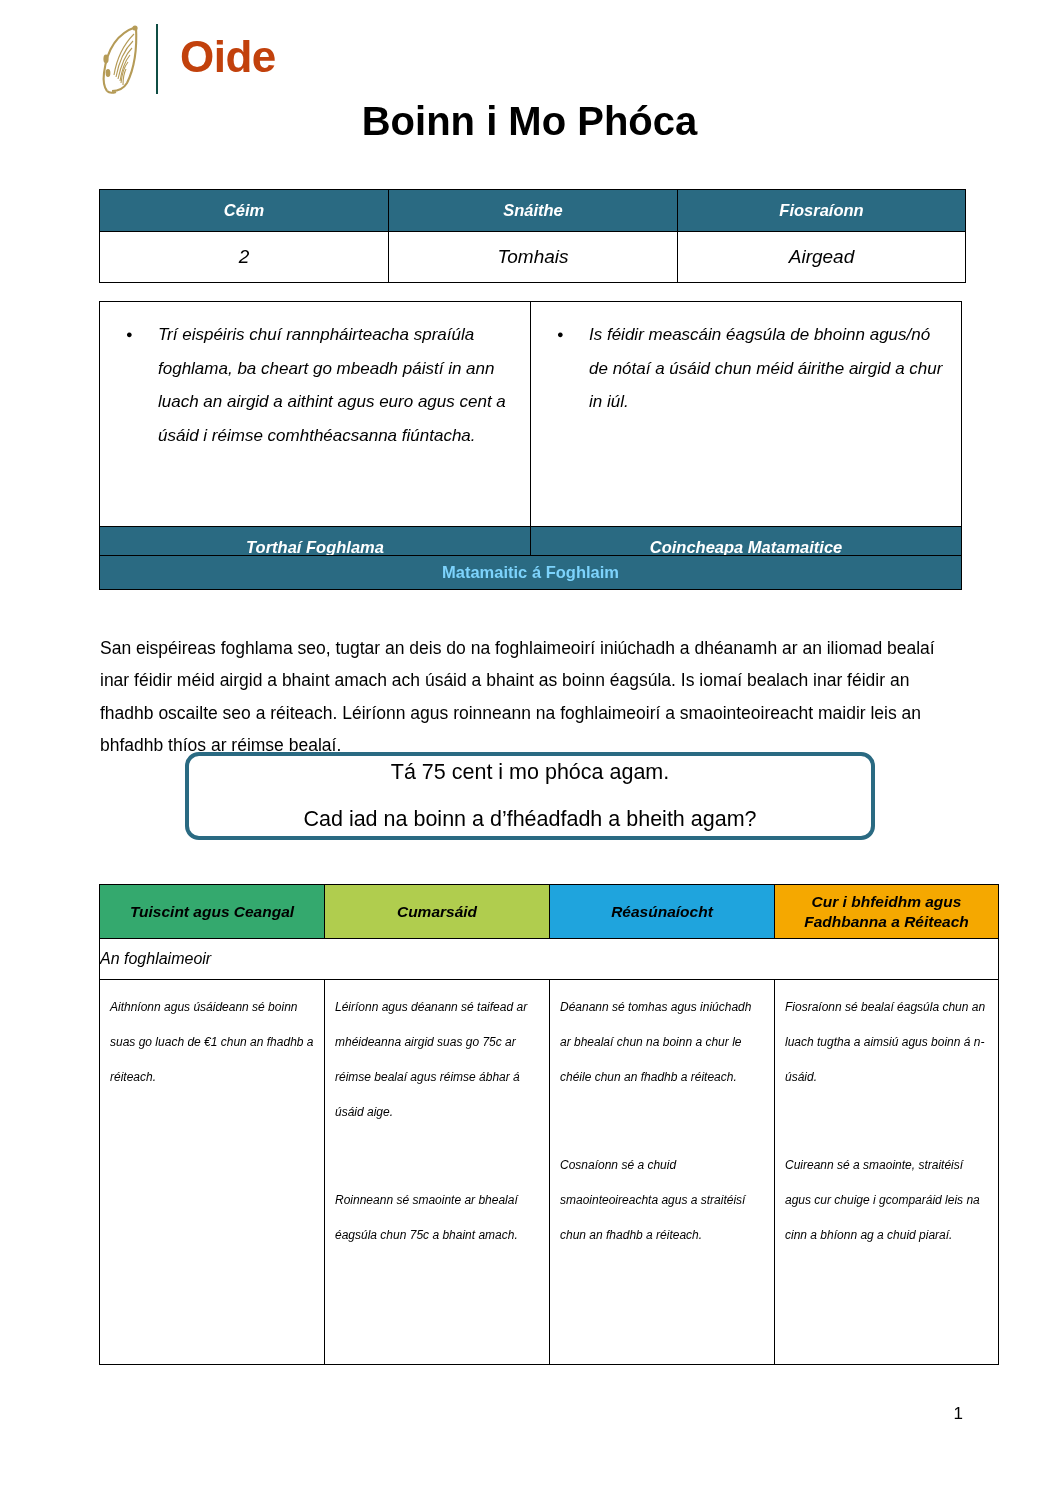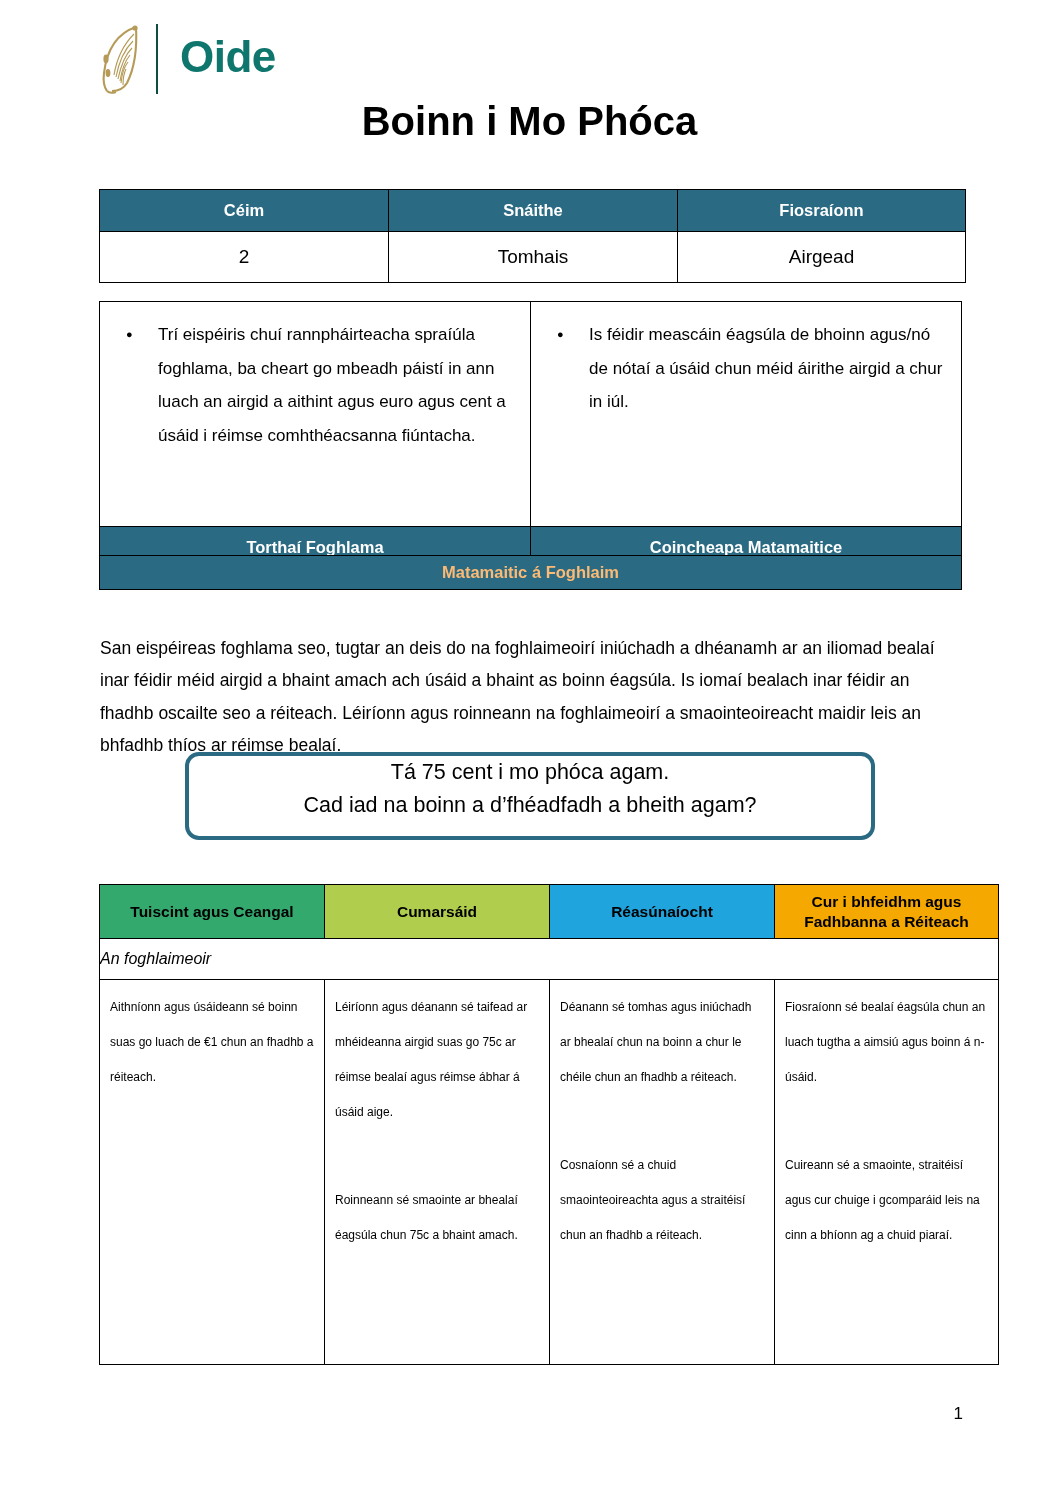--- a/index.html
+++ b/index.html
@@ -37,21 +37,21 @@
   .logo-divider {
     width: 2px;
     height: 70px;
     background: #0f4d44;
     margin-left: 14px;
     margin-right: 22px;
   }
   .logo-word {
     font-size: 44px;
     font-weight: bold;
-    color: #0f766e;
+    color: #c2410c;
     letter-spacing: -0.5px;
     line-height: 1;
     padding-bottom: 4px;
   }
 
   
   .doc-title {
     position: absolute;
     left: 0;
     right: 0;
@@ -65,20 +65,21 @@
   
   table.grid {
     position: absolute;
     border-collapse: collapse;
     table-layout: fixed;
   }
   table.grid td, table.grid th {
     border: 1.5px solid #000000;
     padding: 0;
     vertical-align: top;
+    font-style: italic;
   }
   .hdr-teal {
     background: #2a6a82;
     color: #ffffff;
     font-weight: bold;
     font-size: 16.5px;
     text-align: center;
     height: 41px;
     vertical-align: middle !important;
   }
@@ -121,21 +122,21 @@
   
   .banner {
     position: absolute;
     left: 99px;
     top: 555px;
     width: 863px;
     height: 35px;
     background: #2a6a82;
     border: 1.5px solid #000000;
     box-sizing: border-box;
-    color: #fdba74;
+    color: #7dd3fc;
     font-weight: bold;
     font-size: 16.5px;
     display: flex;
     align-items: center;
     justify-content: center;
   }
 
   
   .lead-para {
     position: absolute;
@@ -154,21 +155,21 @@
     top: 752px;
     width: 690px;
     height: 88px;
     border: 4px solid #2a6a82;
     border-radius: 14px;
     box-sizing: border-box;
     background: #ffffff;
     display: flex;
     flex-direction: column;
     align-items: center;
-    justify-content: flex-start;
+    justify-content: space-between;
   }
   .callout-line {
     font-size: 21.5px;
     line-height: 33px;
     text-align: center;
     white-space: nowrap;
   }
 
   
   #table-skills { left: 99px; top: 884px; width: 863px; }

